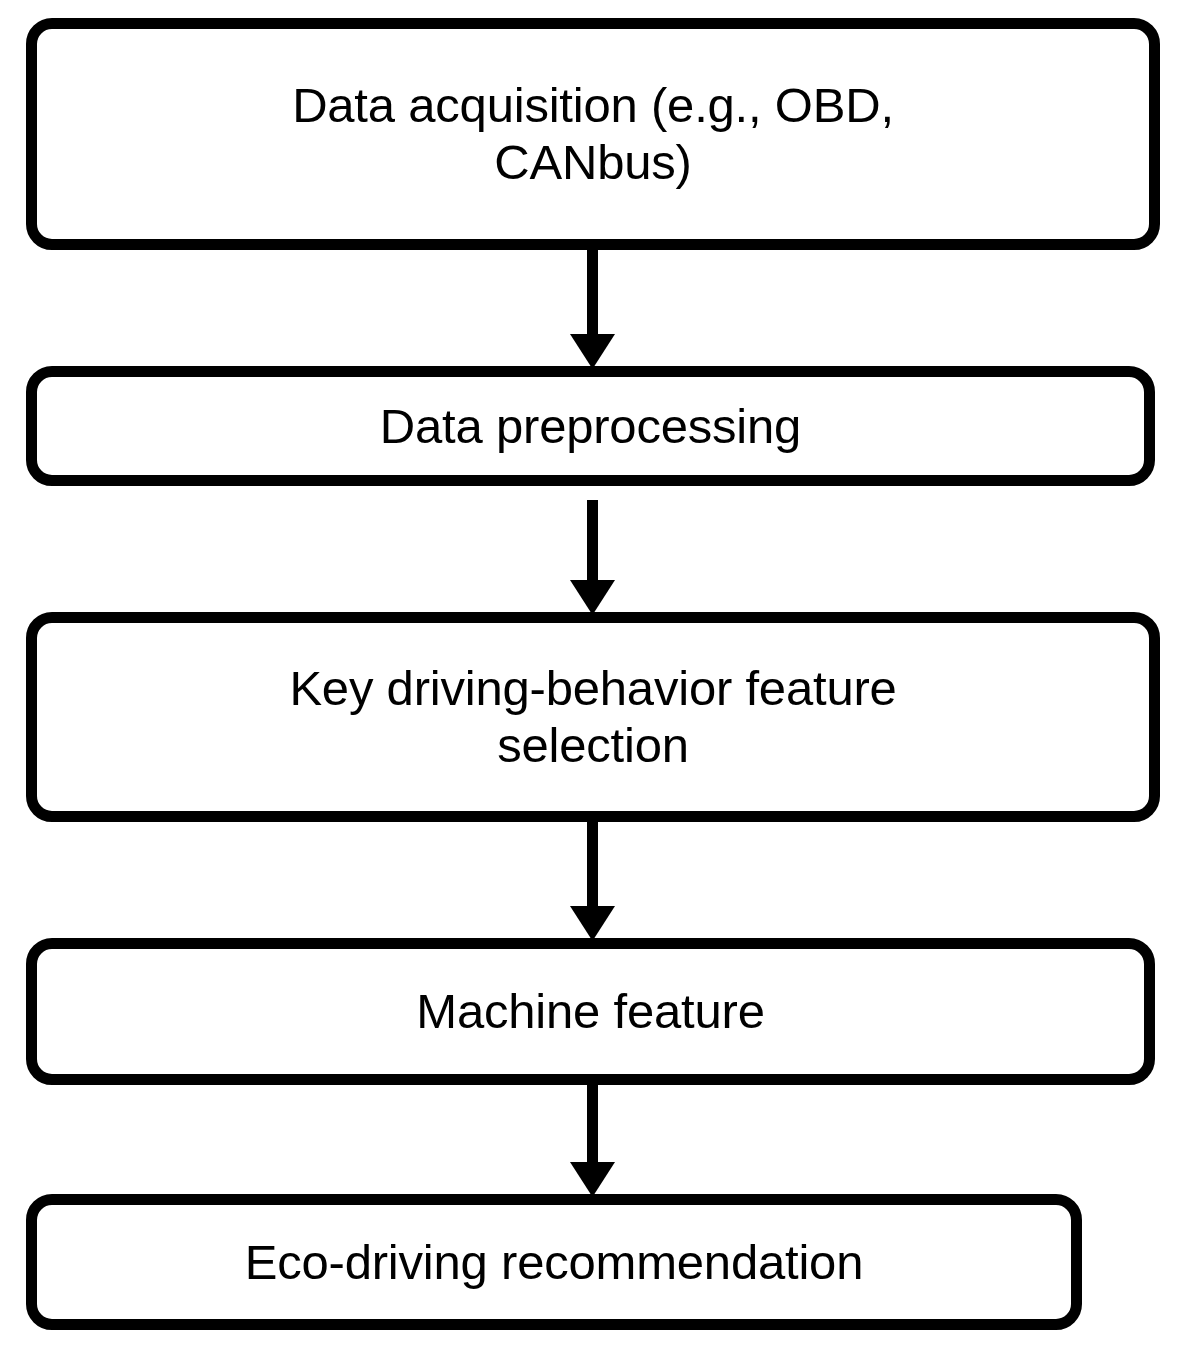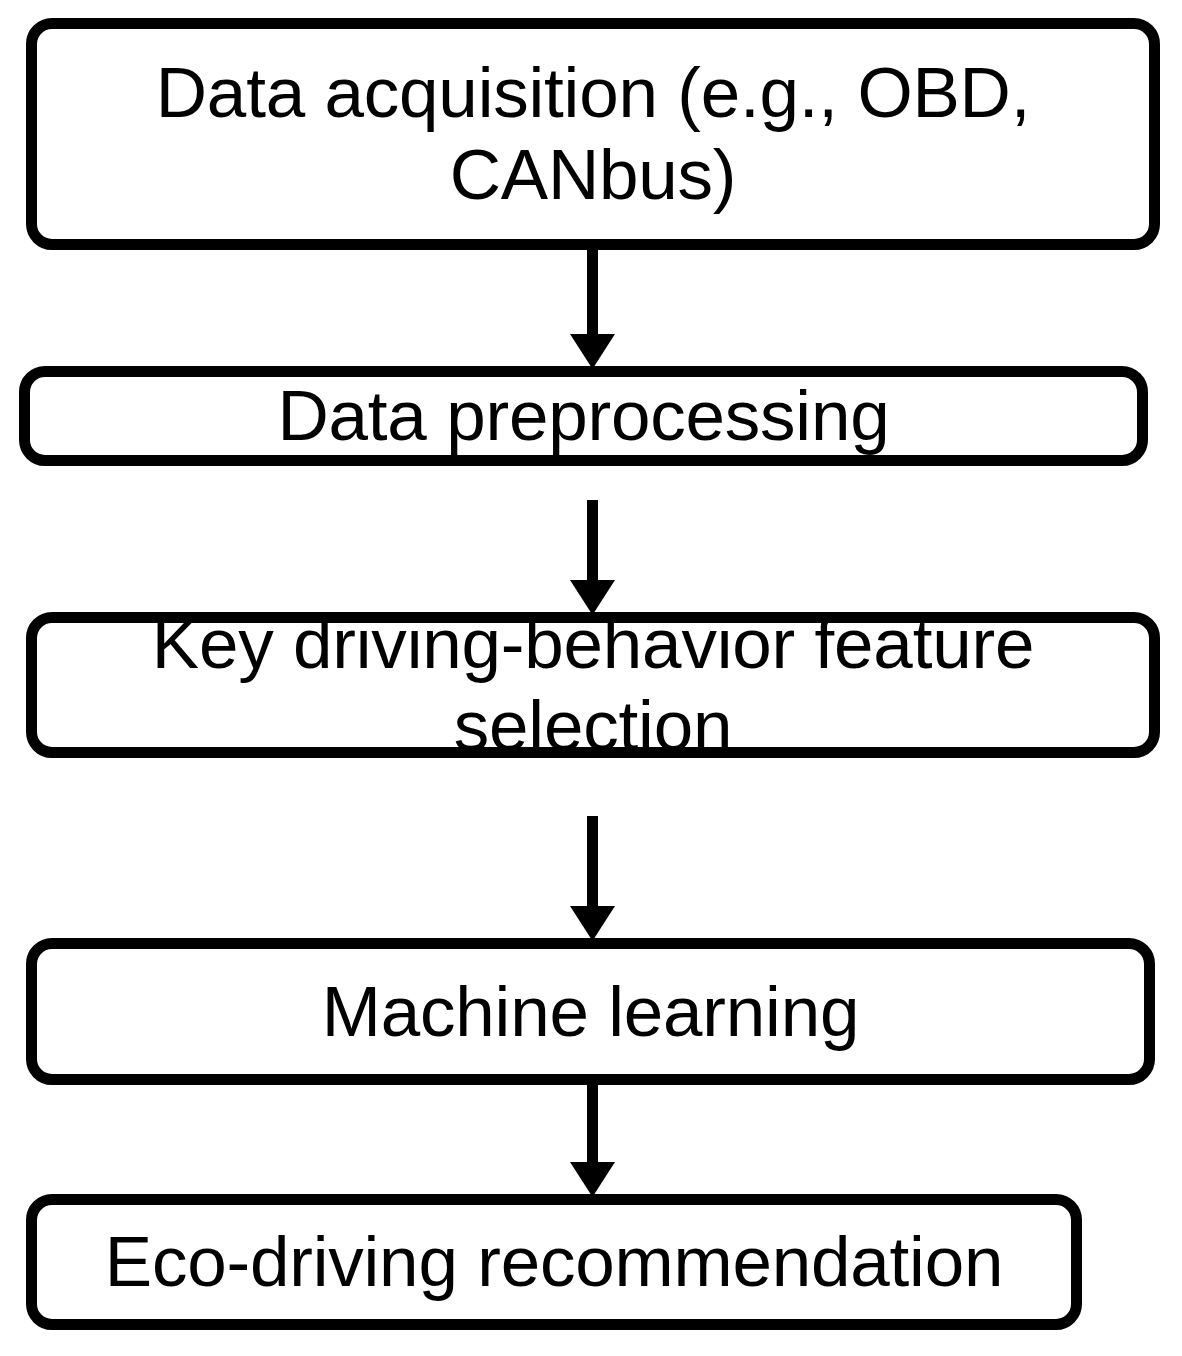--- a/index.html
+++ b/index.html
@@ -23,35 +23,35 @@
     background: #ffffff;
     border: 11px solid #000000;
     border-radius: 26px;
     display: flex;
     align-items: center;
     justify-content: center;
     text-align: center;
   }
   .node-label {
     font-family: "Liberation Sans", sans-serif;
-    font-size: 71px;
+    font-size: 49px;
     line-height: 1.12;
     color: #000000;
     letter-spacing: -0.2px;
     padding: 0 14px;
     white-space: pre-line;
   }
   .node-two-line .node-label {
     line-height: 1.16;
   }
 
   
   #node-0 { left: 26px;  top: 18px;   width: 1134px; height: 232px; }
-  #node-1 { left: 19px;  top: 366px;  width: 1129px; height: 100px; }
-  #node-2 { left: 26px;  top: 612px;  width: 1134px; height: 146px; }
+  #node-1 { left: 26px;  top: 366px;  width: 1129px; height: 120px; }
+  #node-2 { left: 26px;  top: 612px;  width: 1134px; height: 210px; }
   #node-3 { left: 26px;  top: 938px;  width: 1129px; height: 147px; }
   #node-4 { left: 26px;  top: 1194px; width: 1056px; height: 136px; }
 
   
   .connector {
     position: absolute;
     left: 0;
     width: 1182px;
   }
   .connector svg {
@@ -96,21 +96,21 @@
   </div>
 
   <div class="connector" id="connector-2">
     <svg width="1182" height="126" viewBox="0 0 1182 126" xmlns="http://www.w3.org/2000/svg" aria-hidden="true">
       <rect x="587" y="0" width="11" height="94" fill="#000000"></rect>
       <polygon points="570,90 615,90 592.5,125" fill="#000000"></polygon>
     </svg>
   </div>
 
   <div class="node" id="node-3">
-    <span class="node-label">Machine learning</span>
+    <span class="node-label">Machine feature</span>
   </div>
 
   <div class="connector" id="connector-3">
     <svg width="1182" height="115" viewBox="0 0 1182 115" xmlns="http://www.w3.org/2000/svg" aria-hidden="true">
       <rect x="587" y="0" width="11" height="83" fill="#000000"></rect>
       <polygon points="570,79 615,79 592.5,114" fill="#000000"></polygon>
     </svg>
   </div>
 
   <div class="node" id="node-4">

